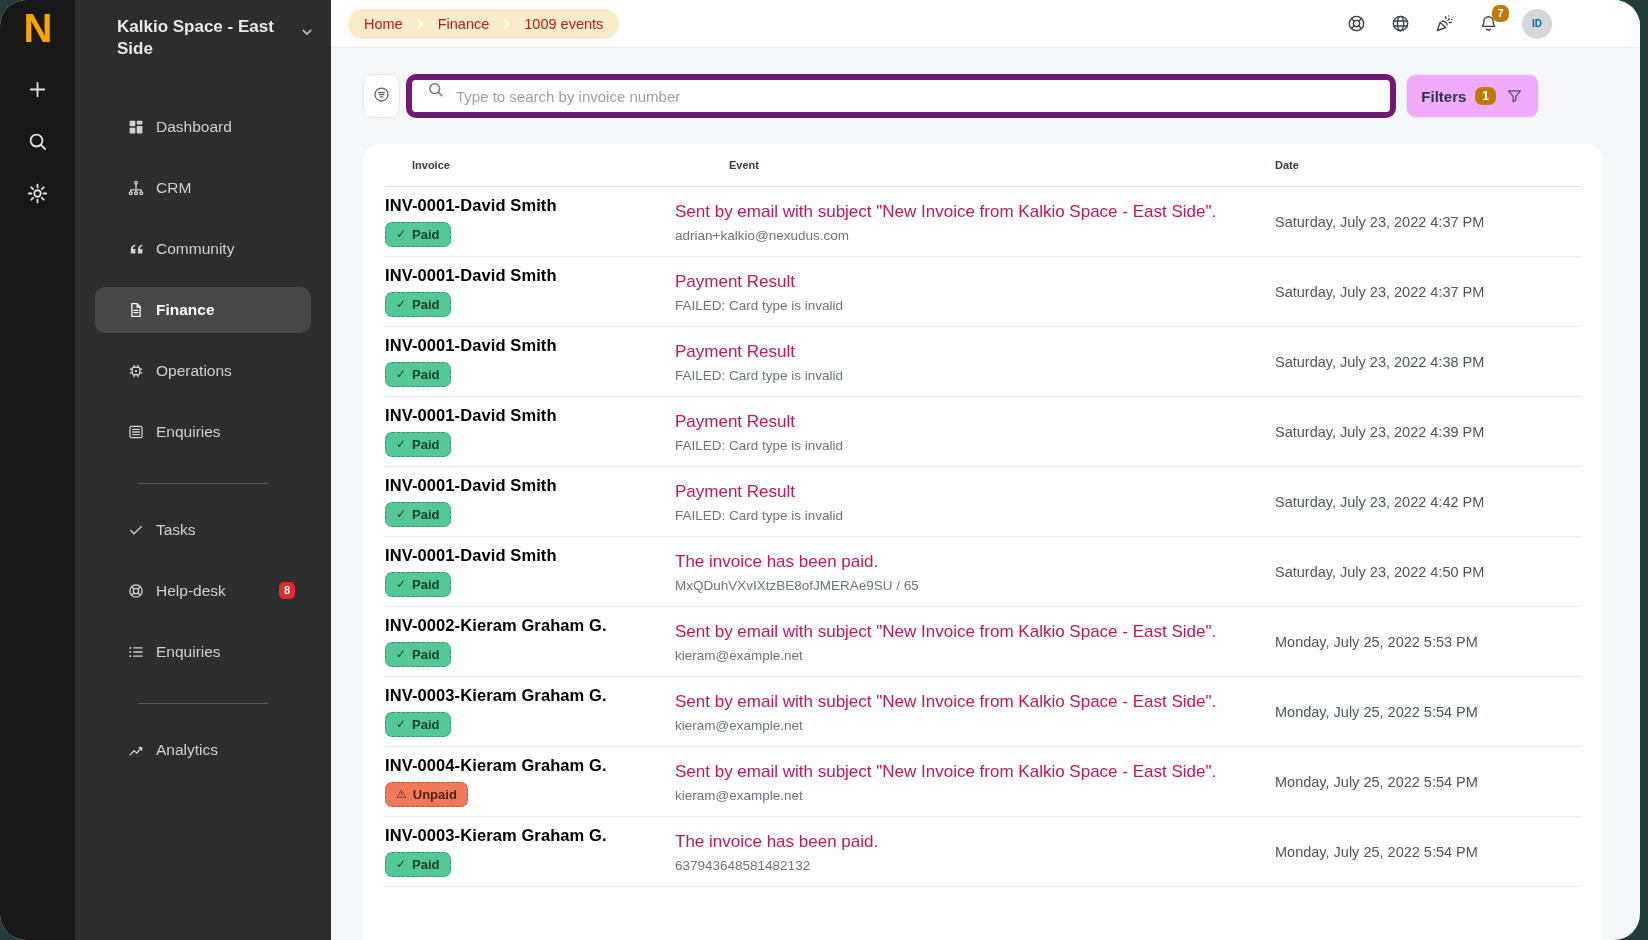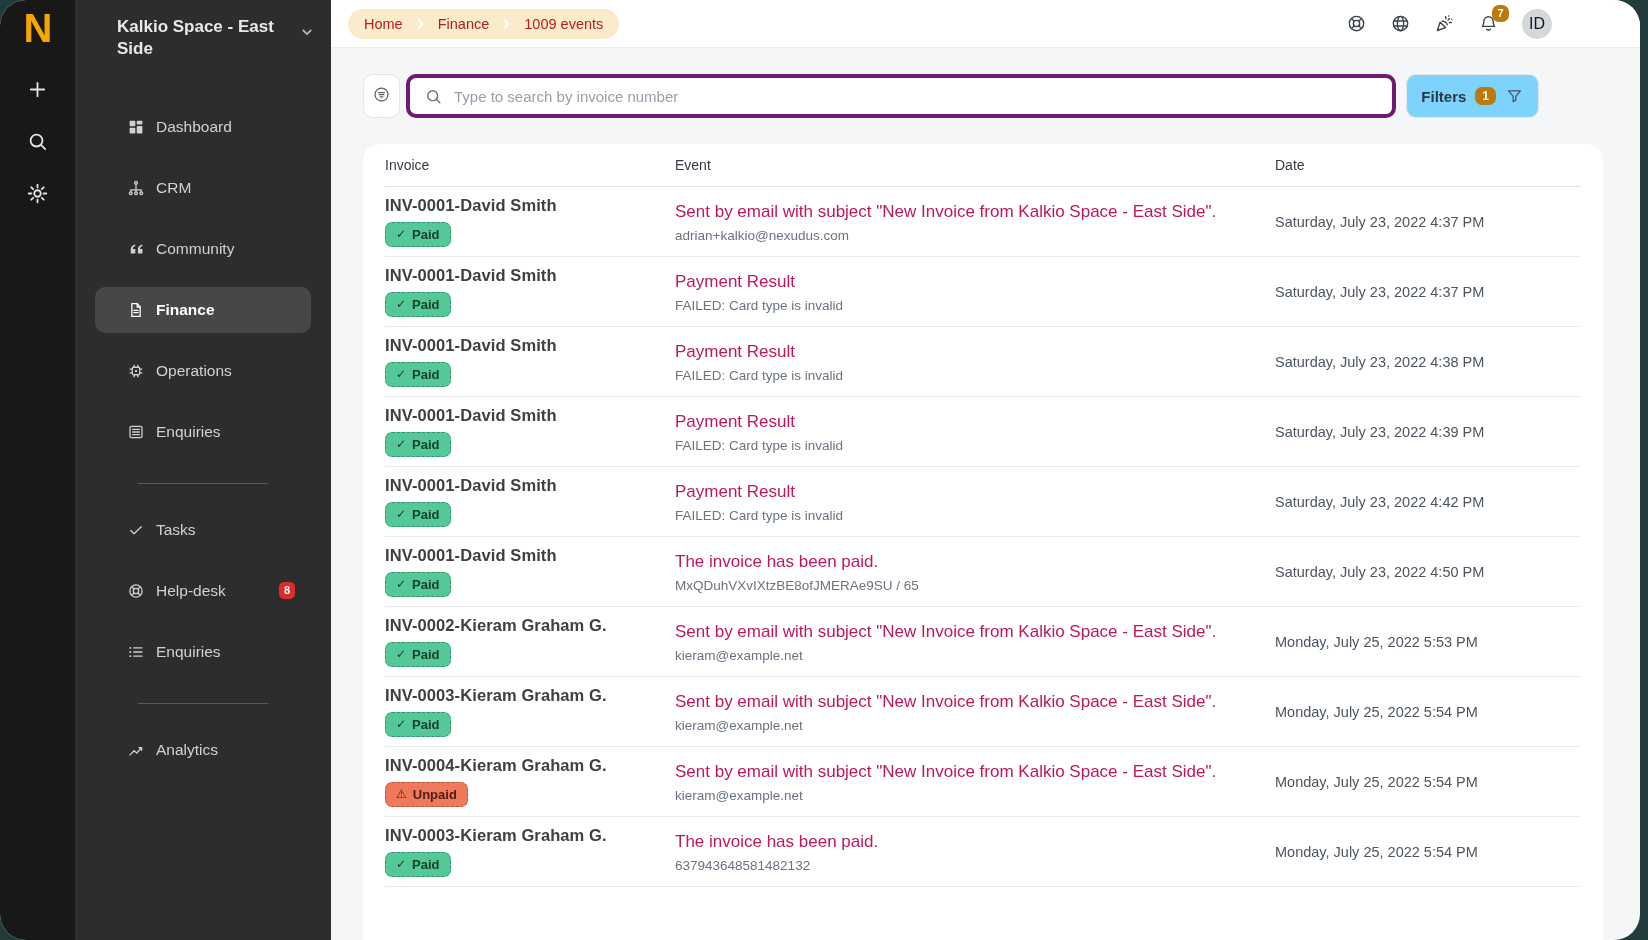--- a/index.html
+++ b/index.html
@@ -35,52 +35,52 @@
     padding:0 30px 0 17px;flex-shrink:0;}
   .crumbs{display:flex;align-items:center;background:#faecca;border-radius:16px;height:30px;padding:0 6px;}
   .crumb{color:#b91c1c;font-size:14.5px;font-weight:500;padding:0 10px;cursor:pointer;white-space:nowrap;}
   .crumb-sep{width:15px;height:20px;color:#ffffff;flex-shrink:0;}
   .crumb-sep svg{width:100%;height:100%;}
   .top-icons{margin-left:auto;display:flex;align-items:center;gap:23px;padding-right:58px;}
   .top-icon{position:relative;width:21px;height:21px;color:#3d434b;cursor:pointer;}
   .top-icon svg{width:100%;height:100%;}
   .bell-badge{position:absolute;top:-8px;right:-10px;background:#bd7a0b;color:#fff;font-size:11px;font-weight:700;
     border-radius:7px;padding:1.5px 5.5px;line-height:1.25;}
-  .avatar{width:30px;height:30px;border-radius:50%;background:#d5d7da;color:#0f172a;font-size:16px;font-weight:400;
+  .avatar{width:30px;height:30px;border-radius:50%;background:#d5d7da;color:#0369a1;font-size:10px;font-weight:700;
     display:flex;align-items:center;justify-content:center;cursor:pointer;}
 
   .content{flex:1;padding:0 37px 0 32px;display:flex;flex-direction:column;min-height:0;}
   .toolbar{display:flex;align-items:center;margin-top:26px;height:44px;}
   .tool-btn{width:37px;height:44px;background:#fff;border:1px solid #e3e6ea;border-radius:10px;display:flex;
     align-items:center;justify-content:center;color:#5b636e;cursor:pointer;box-sizing:border-box;flex-shrink:0;}
   .tool-btn svg{width:19px;height:19px;}
-  .searchbox{flex:1;height:44px;background:#fff;border:4px solid #701a75;border-radius:10px;margin-left:6px;
-    display:flex;align-items:center;box-sizing:border-box;padding:0 14px;}
+  .searchbox{flex:1;height:44px;background:#fff;border:6px solid #701a75;border-radius:10px;margin-left:6px;
+    display:flex;box-sizing:border-box;padding:0 14px;}
   .searchbox .sicon{width:19px;height:19px;color:#6b7280;flex-shrink:0;}
   .searchbox .sicon svg{width:100%;height:100%;}
   .searchbox input{border:none;outline:none;flex:1;font-size:15px;color:#333b47;margin-left:9px;background:transparent;
     font-family:inherit;}
   .searchbox input::placeholder{color:#98a0ac;}
-  .filters-btn{height:44px;background:#7dd3fc;border:1px solid #e3e6ea;border-radius:10px;margin-left:10px;margin-right:64px;
+  .filters-btn{height:44px;background:#f0abfc;border:1px solid #e3e6ea;border-radius:10px;margin-left:10px;margin-right:64px;
     display:flex;align-items:center;gap:9px;padding:0 14px;box-sizing:border-box;cursor:pointer;flex-shrink:0;}
   .filters-label{font-size:15px;font-weight:700;color:#2d3642;}
   .filters-count{background:#bd7a0b;color:#fff;font-size:12px;font-weight:700;border-radius:7px;padding:2px 7px;}
   .filters-btn .ficon{width:19px;height:19px;color:#4a5260;}
   .filters-btn .ficon svg{width:100%;height:100%;}
 
   
   .card{background:#fff;border-radius:16px 16px 0 0;margin-top:26px;flex:1;padding:0 22px;min-height:0;
     box-shadow:0 1px 2px rgba(40,50,60,.04);}
   .thead{display:flex;align-items:center;height:42px;border-bottom:1px solid #dfe2e6;}
-  .th{font-size:14px;font-weight:400;color:#343b46;}
+  .th{font-size:11px;font-weight:700;color:#343b46;margin-left:27px;}
   .c-inv{width:290px;flex-shrink:0;}
   .c-event{flex:1;min-width:0;padding-right:20px;box-sizing:border-box;}
   .c-date{width:306px;flex-shrink:0;}
   .trow{display:flex;align-items:center;height:69px;border-bottom:1px solid #e9ebee;cursor:pointer;}
-  .inv-title{font-size:16.5px;font-weight:700;color:#404040;letter-spacing:.1px;}
+  .inv-title{font-size:16.5px;font-weight:700;color:#000000;letter-spacing:.1px;}
   .badge{display:inline-flex;align-items:center;gap:6px;font-size:13px;font-weight:600;padding:2.5px 10px;
     border-radius:7px;margin-top:7px;line-height:1.35;}
   .badge.paid{background:#55c897;color:#17402c;border:1px dashed rgba(10,80,50,.45);}
   .badge.unpaid{background:#f0795c;color:#4e2012;border:1px dashed rgba(120,40,20,.45);}
   .badge .badge-ic{font-size:12px;line-height:1;}
   .ev-main{font-size:17px;color:#be185d;line-height:1.45;white-space:nowrap;overflow:hidden;text-overflow:ellipsis;}
   .ev-sub{font-size:13.5px;color:#6a7380;margin-top:3px;}
   .c-date.cell{font-size:14.5px;color:#4c5560;}
 </style>
 </head>

